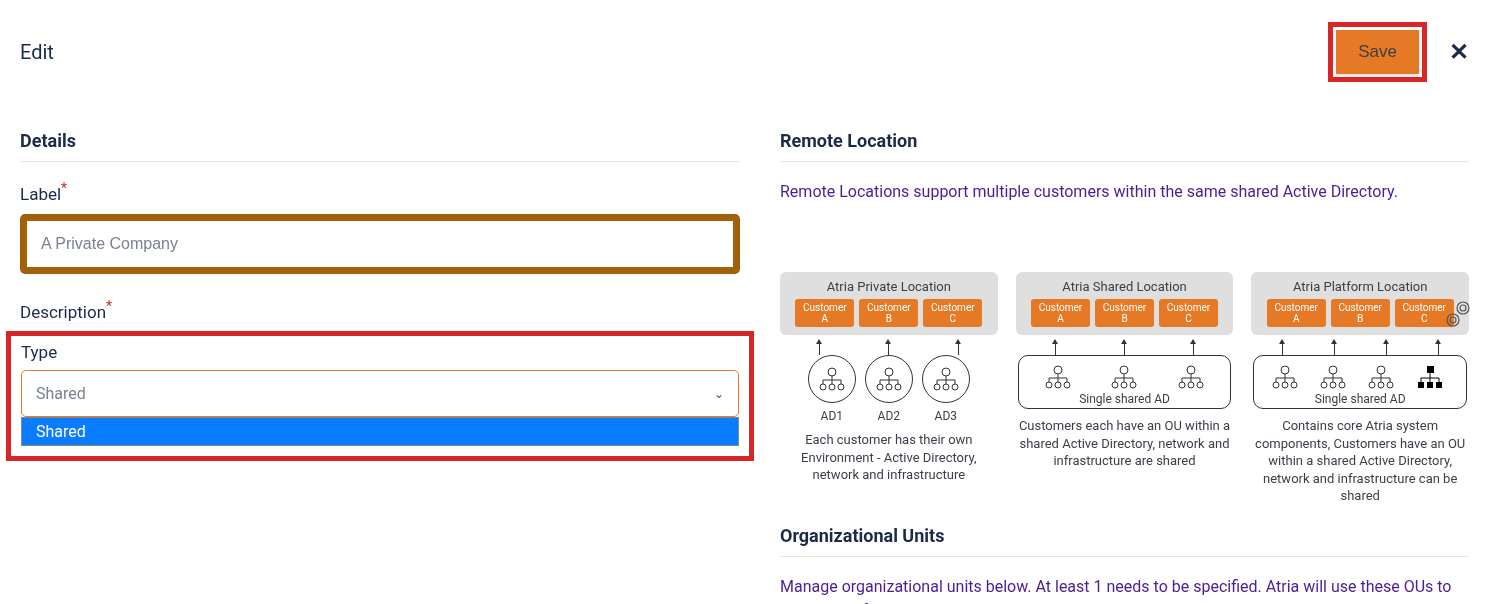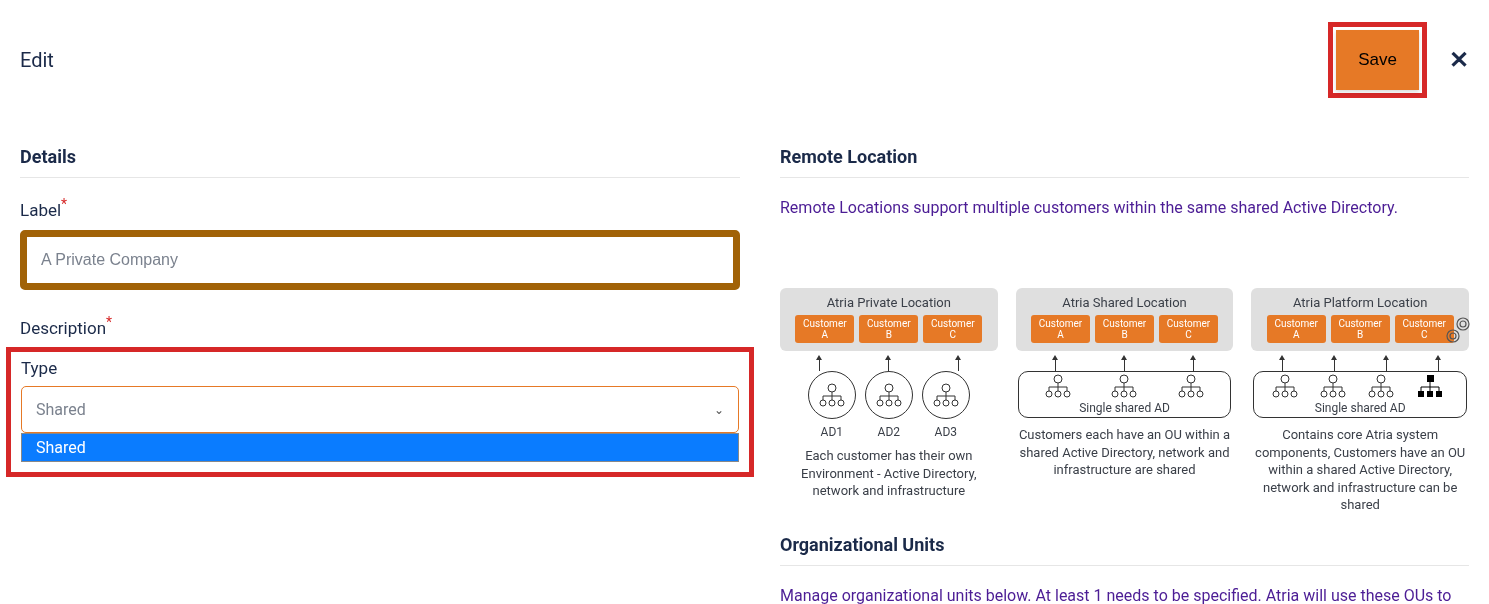--- a/index.html
+++ b/index.html
@@ -29,23 +29,23 @@
       display: flex;
       align-items: center;
       gap: 22px;
     }
     .save-wrapper {
       border: 5px solid #d62828;
       padding: 3px;
     }
     .save-button {
       background: #e67926;
-      color: #000000;
+      color: #404040;
       border: none;
-      padding: 20px 22px;
+      padding: 12px 22px;
       font-size: 17px;
       cursor: pointer;
       box-shadow: 0 2px 4px rgba(0,0,0,0.15);
     }
     .close-x {
       font-size: 24px;
       font-weight: bold;
       color: #1b2a49;
       cursor: pointer;
     }
@@ -167,21 +167,21 @@
       width: 59px;
     }
     .ad-row {
       display: flex;
       gap: 5px;
       justify-content: center;
     }
     .ad-row.single {
       border: 1px solid #333;
       border-radius: 10px;
-      padding: 1px 6px 2px;
+      padding: 8px 6px 2px;
       margin: 0 2px;
       display: block;
     }
     .ad-single-inner {
       display: flex;
       justify-content: space-around;
       align-items: flex-start;
     }
     .ad-node {
       width: 52px;

